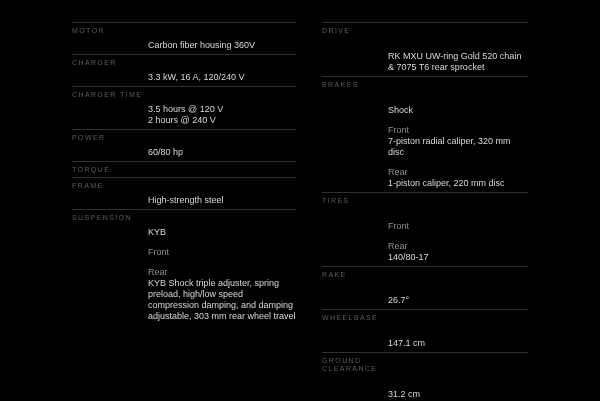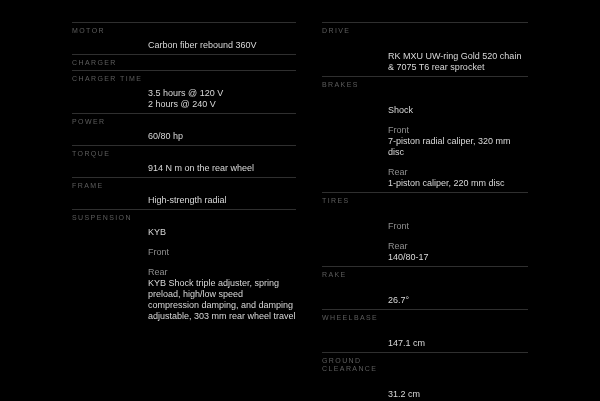--- a/index.html
+++ b/index.html
@@ -28,49 +28,49 @@
   .line.gap{height:9px;}
 </style>
 </head>
 <body>
 
 <div class="page">
   <div class="col col-left" id="col-0">
       <section class="spec">
         <div class="label">MOTOR</div>
         <div class="rows">
-          <div class="line val">Carbon fiber rebound 360V</div>
+          <div class="line val">Carbon fiber housing 360V</div>
         </div>
       </section>
       <section class="spec">
         <div class="label">CHARGER</div>
+        <div class="rows">
+          <div class="line val">3.3 kW, 16 A, 120/240 V</div>
+        </div>
       </section>
       <section class="spec">
         <div class="label">CHARGER TIME</div>
         <div class="rows">
           <div class="line val">3.5 hours @ 120 V</div>
           <div class="line val">2 hours @ 240 V</div>
         </div>
       </section>
       <section class="spec">
         <div class="label">POWER</div>
         <div class="rows">
           <div class="line val">60/80 hp</div>
         </div>
       </section>
       <section class="spec">
         <div class="label">TORQUE</div>
-        <div class="rows">
-          <div class="line val">914 N m on the rear wheel</div>
-        </div>
       </section>
       <section class="spec">
         <div class="label">FRAME</div>
         <div class="rows">
-          <div class="line val">High-strength radial</div>
+          <div class="line val">High-strength steel</div>
         </div>
       </section>
       <section class="spec">
         <div class="label">SUSPENSION</div>
         <div class="rows">
           <div class="line val">KYB</div>
           <div class="line gap"></div>
           <div class="line sub">Front</div>
           <div class="line gap"></div>
           <div class="line sub">Rear</div>

